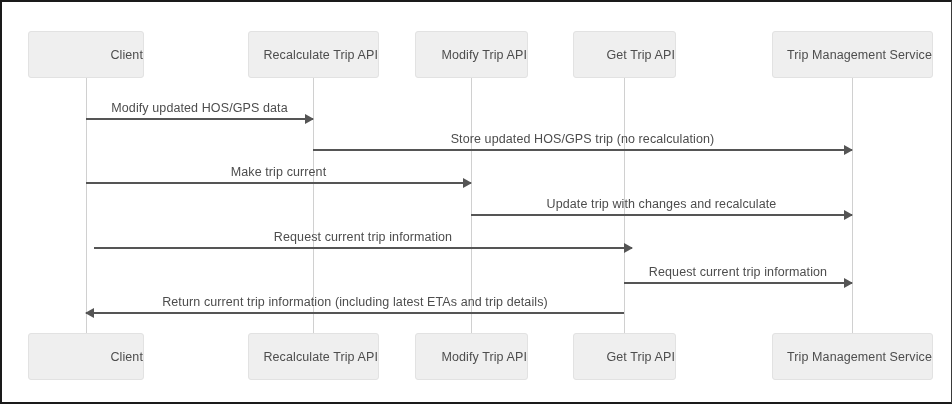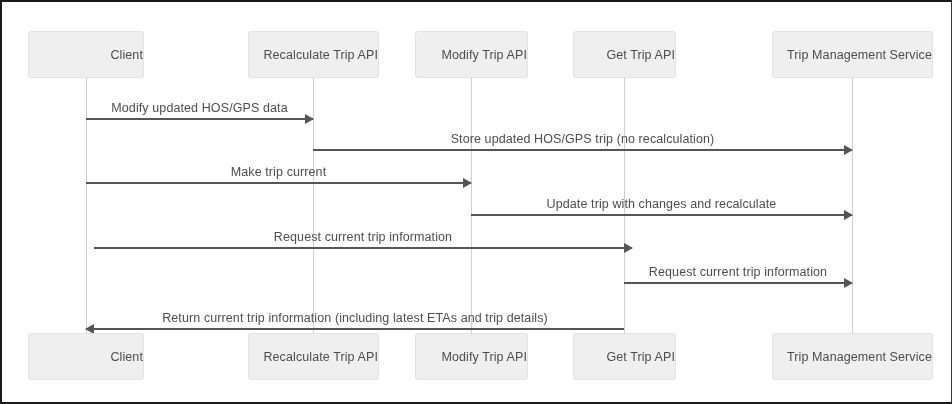--- a/index.html
+++ b/index.html
@@ -123,21 +123,21 @@
         <div class="msg-label">Update trip with changes and recalculate</div>
       </div>
       <div class="msg" style="left: 92px; top: 245px; width: 538px;">
         <div class="msg-head right"></div>
         <div class="msg-label">Request current trip information</div>
       </div>
       <div class="msg" style="left: 622px; top: 280px; width: 228px;">
         <div class="msg-head right"></div>
         <div class="msg-label">Request current trip information</div>
       </div>
-      <div class="msg" style="left: 84px; top: 326px; width: 538px;">
+      <div class="msg" style="left: 84px; top: 310px; width: 538px;">
         <div class="msg-head left"></div>
         <div class="msg-label">Return current trip information (including latest ETAs and trip details)</div>
       </div>
     </div>
   <div id="bottom-actors">
       <div class="actor-box" style="left: 26px; top: 331px; width: 116px; height: 47px;">
         <span>Client</span>
       </div>
       <div class="actor-box" style="left: 246px; top: 331px; width: 131px; height: 47px;">
         <span>Recalculate Trip API</span>

